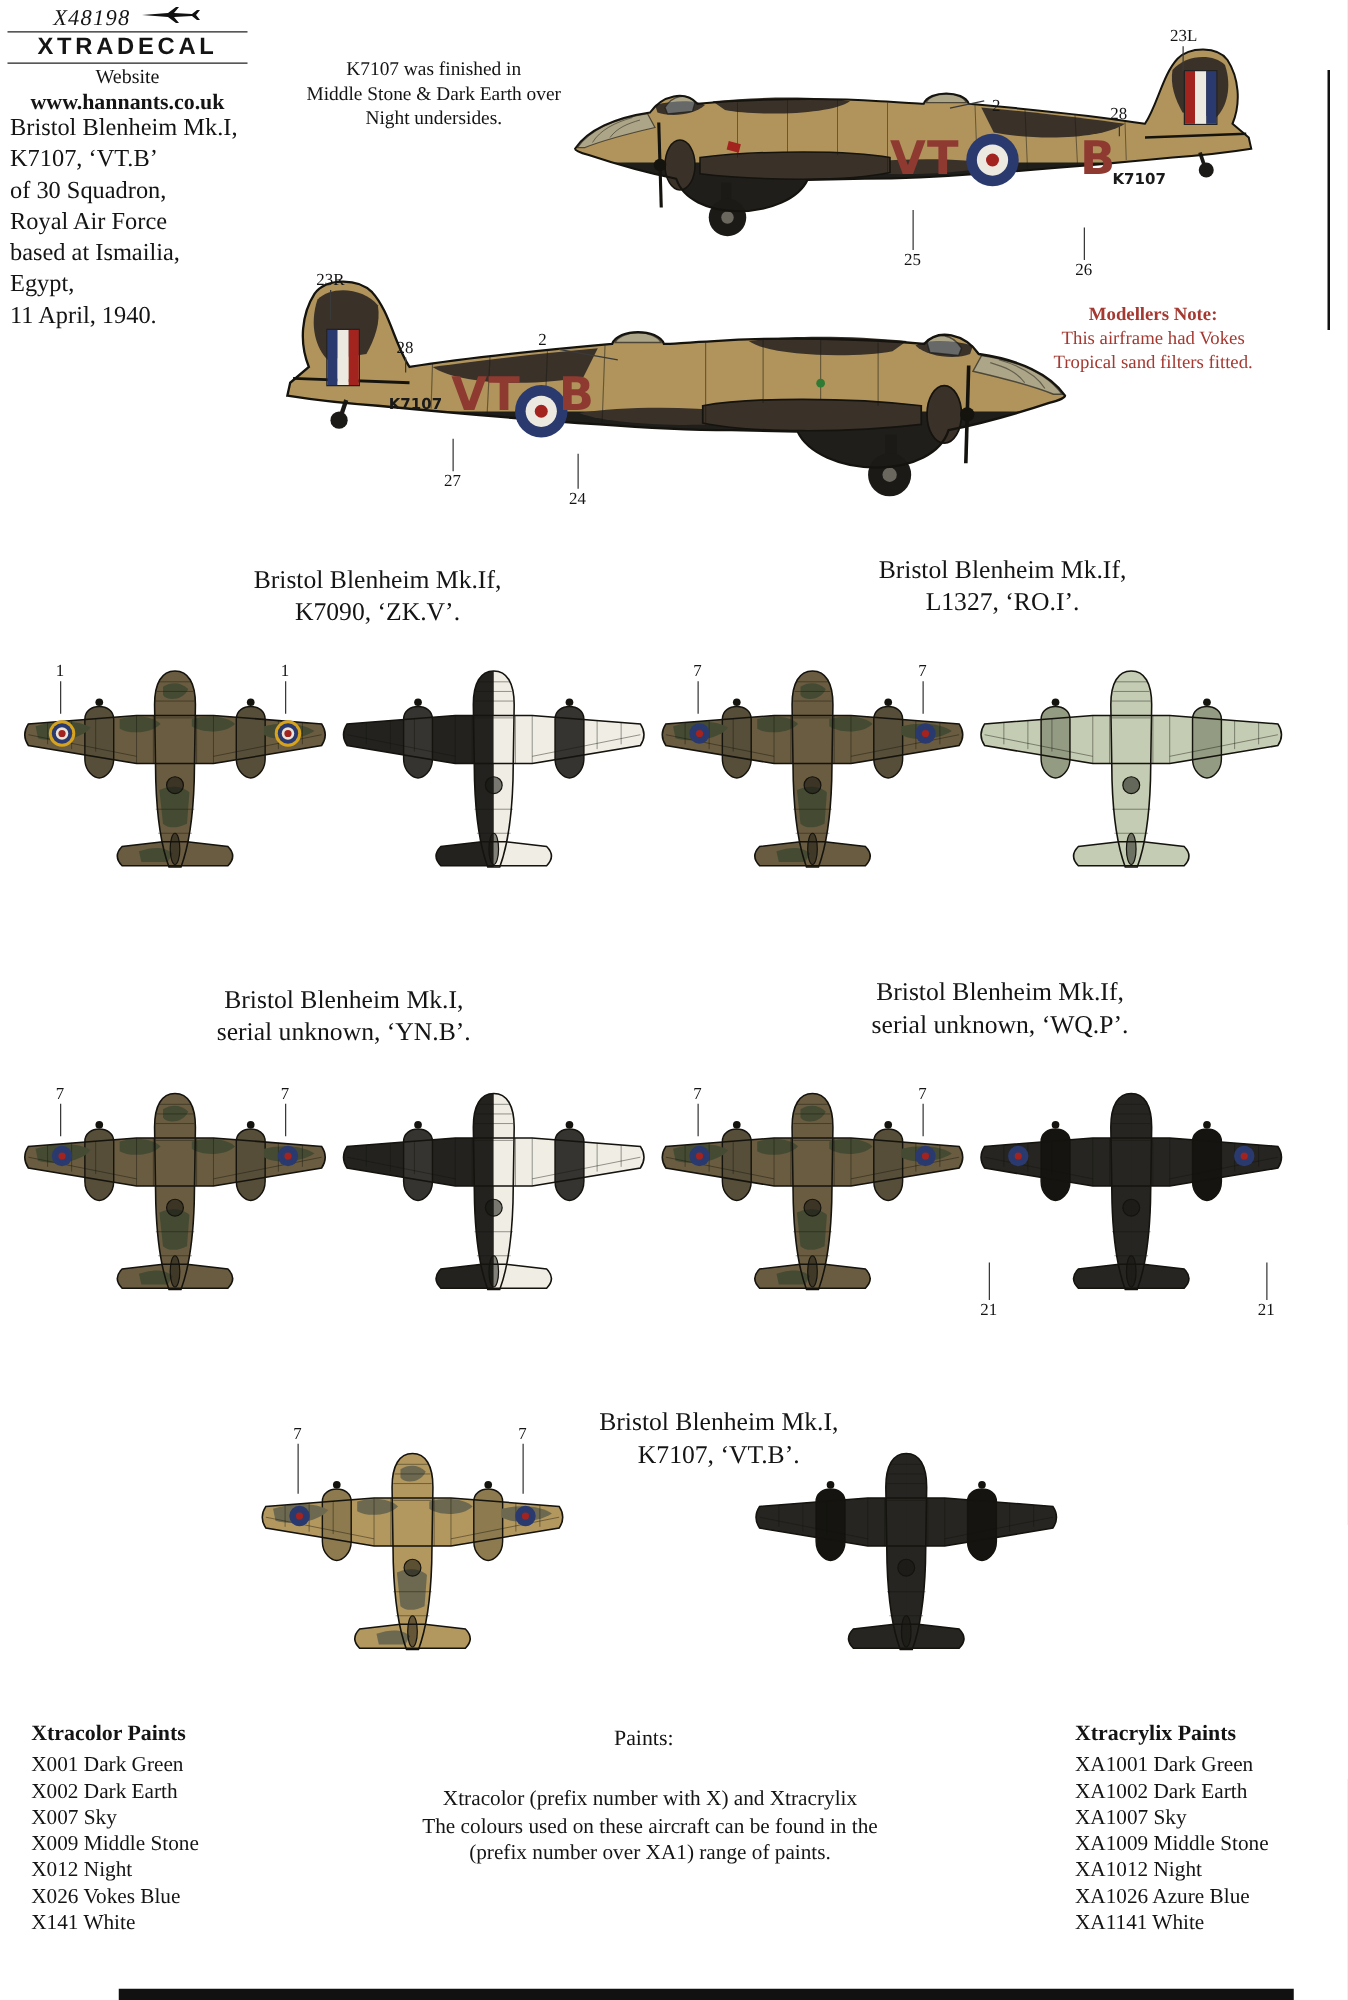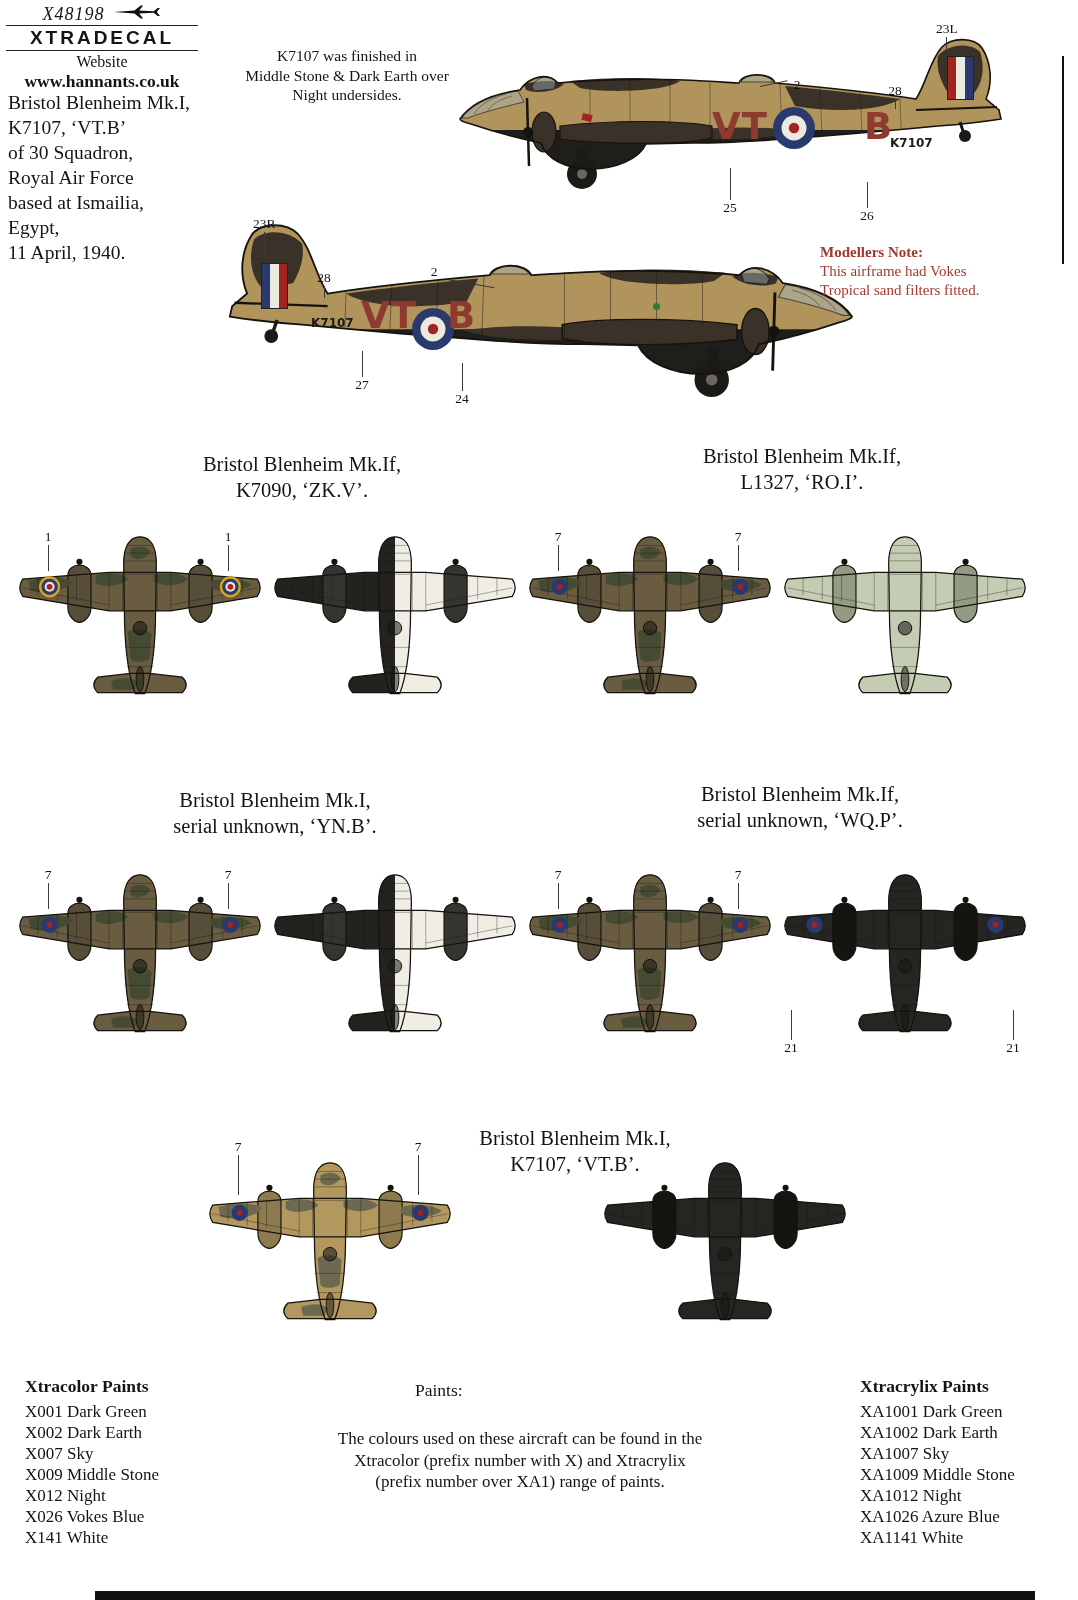--- a/index.html
+++ b/index.html
@@ -13,21 +13,21 @@
   .logo { text-align:center; width:192px; }
   .logo-row1 { display:flex; justify-content:center; align-items:flex-start; gap:5px;
                font-size:18px; font-weight:normal; font-style:italic; letter-spacing:1px; }
   .brand { font-family:"Liberation Sans", sans-serif; font-size:19px; font-weight:bold;
            letter-spacing:3px; border-top:1px solid #222; border-bottom:1px solid #222; padding:1px 0; }
   .website { font-size:16px; margin-top:2px; }
   .url { font-size:17.5px; font-weight:600; }
 
   .intro { font-size:19.5px; line-height:25px; }
   .fnote { font-size:15.5px; line-height:19.5px; text-align:center; }
-  .mnote { color:var(--note-red,#a43931); font-size:15px; line-height:19px; }
+  .mnote { text-align:center; color:var(--note-red,#a43931); font-size:15px; line-height:19px; }
   .mnote .t { font-weight:bold; }
 
   .vh { text-align:center; font-size:20.5px; line-height:25.5px; }
 
   .profile svg.airframe, .plan svg { width:100%; height:auto; display:block; }
 
   .code { font-family:"DejaVu Sans", sans-serif; font-weight:bold; font-size:37px;
           color:var(--code-red,#8e3a31); letter-spacing:1px; line-height:1; }
   .serial { font-family:"DejaVu Sans", sans-serif; font-size:12px; font-weight:600; color:#1a1a1a; }
   .flash { display:flex; border:1px solid #222; }
@@ -39,21 +39,21 @@
         font-size:13.5px; line-height:14px; z-index:5; min-width:18px; }
   .co .v { display:block; width:1px; background:#3a3a3a; margin:1px auto 0; }
   .co.up .v { margin:0 auto 1px; }
   .lead { position:absolute; display:block; height:1.2px; background:#3a3a3a;
           transform-origin:0 50%; z-index:5; }
 
   .plan { width:250px; position:absolute; }
 
   .paints-col { font-size:17px; line-height:21px; }
   .paints-title { font-weight:bold; font-size:17.5px; margin-bottom:4px; }
-  .paints-center-title { font-size:17.5px; }
+  .paints-center-title { font-size:17.5px; text-align:center; }
   .paints-para { font-size:17px; line-height:21.5px; text-align:center; }
 
   .edge-bar { background:#111; }
 </style>
 </head>
 <body>
 
 <svg width="0" height="0" style="position:absolute" aria-hidden="true">
   <defs>
     <clipPath id="clip-right">
@@ -387,22 +387,22 @@
     <div>X002 Dark Earth</div>
     <div>X007 Sky</div>
     <div>X009 Middle Stone</div>
     <div>X012 Night</div>
     <div>X026 Vokes Blue</div>
     <div>X141 White</div>
   </div>
 
   <div class="abs paints-center-title" style="left:415px;top:1380px;width:200px">Paints:</div>
   <div class="abs paints-para" style="left:295px;top:1428px;width:450px">
+    <div>Xtracolor (prefix number with X) and Xtracrylix</div>
     <div>The colours used on these aircraft can be found in the</div>
-    <div>Xtracolor (prefix number with X) and Xtracrylix</div>
     <div>(prefix number over XA1) range of paints.</div>
   </div>
 
   <div class="abs paints-col" style="left:860px;top:1376px;width:200px">
     <div class="paints-title">Xtracrylix Paints</div>
     <div>XA1001 Dark Green</div>
     <div>XA1002 Dark Earth</div>
     <div>XA1007 Sky</div>
     <div>XA1009 Middle Stone</div>
     <div>XA1012 Night</div>

